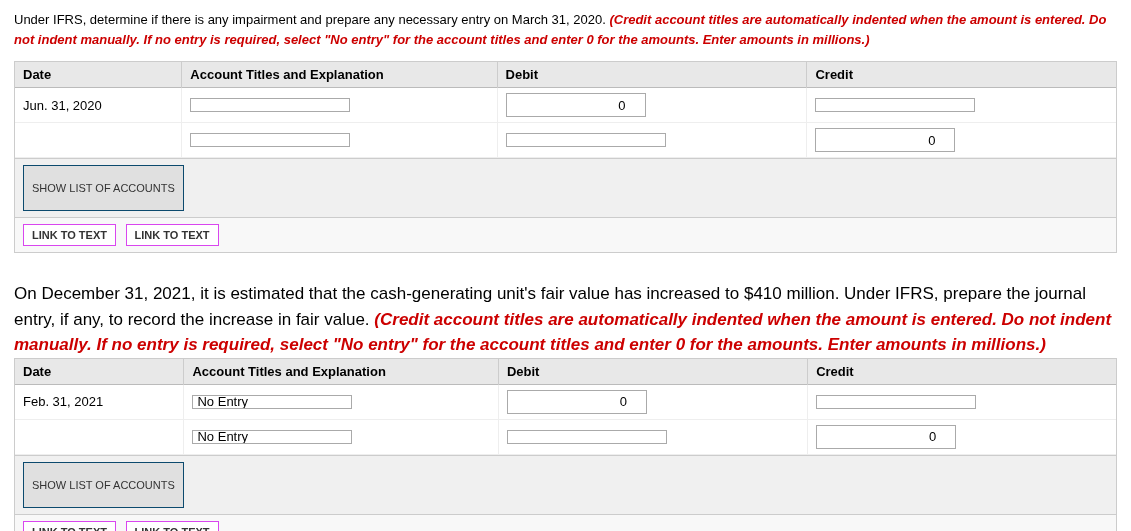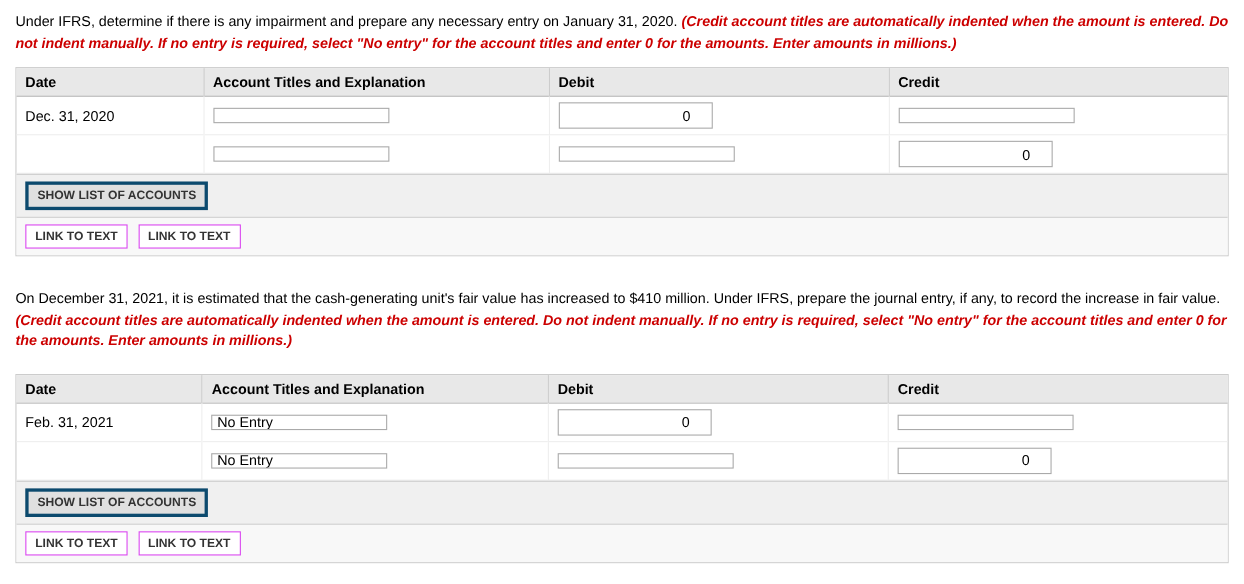--- a/index.html
+++ b/index.html
@@ -75,25 +75,25 @@
       height: 24px;
       text-align: right;
     }
     .toolbar {
       background: #f0f0f0;
       border-top: 1px solid #ccc;
       padding: 6px 8px;
     }
     .toolbar button {
       font-size: 11px;
-      font-weight: bold;
+      font-weight: normal;
       text-transform: uppercase;
       background: #e0e0e0;
-      border: 3px solid #0c4a6e;
-      padding: 4px 8px;
+      border: 1px solid #0c4a6e;
+      padding: 16px 8px;
       cursor: pointer;
       color: #333;
       margin-right: 4px;
     }
     .links-bar {
       background: #f8f8f8;
       border-top: 1px solid #ccc;
       padding: 6px 8px;
     }
     .links-bar button {
@@ -102,51 +102,51 @@
       text-transform: uppercase;
       background: #fff;
       border: 1px solid #d946ef;
       padding: 4px 8px;
       cursor: pointer;
       color: #333;
       margin-right: 6px;
     }
     .section-gap { height: 12px; }
     .second-instructions {
-      font-size: 13px;
+      font-size: 17px;
       line-height: 1.5;
-      margin-bottom: 20px;
+      margin-bottom: 0;
     }
     .second-instructions .italic-red {
       color: #cc0000;
       font-style: italic;
       font-weight: bold;
     }
   </style>
 </head>
 <body>
 
 <div class="instructions">
-  <span>Under IFRS, determine if there is any impairment and prepare any necessary entry on January 31, 2020.</span>
+  <span>Under IFRS, determine if there is any impairment and prepare any necessary entry on March 31, 2020.</span>
   <span class="italic-red">(Credit account titles are automatically indented when the amount is entered. Do not indent manually. If no entry is required, select "No entry" for the account titles and enter 0 for the amounts. Enter amounts in millions.)</span>
 </div>
 
 <div class="section">
   <table class="journal-table">
     <thead>
       <tr>
         <th>Date</th>
         <th>Account Titles and Explanation</th>
         <th class="center">Debit</th>
         <th class="center">Credit</th>
       </tr>
     </thead>
     <tbody>
       <tr>
-        <td class="date-cell">Dec. 31, 2020</td>
+        <td class="date-cell">Jun. 31, 2020</td>
         <td class="account-cell">
           <input type="text" value="" style="">
         </td>
         <td class="debit-cell">
           <input type="number" value="0" style="">
         </td>
         <td class="credit-cell">
           <input type="text" value="" style="">
         </td>
       </tr>

